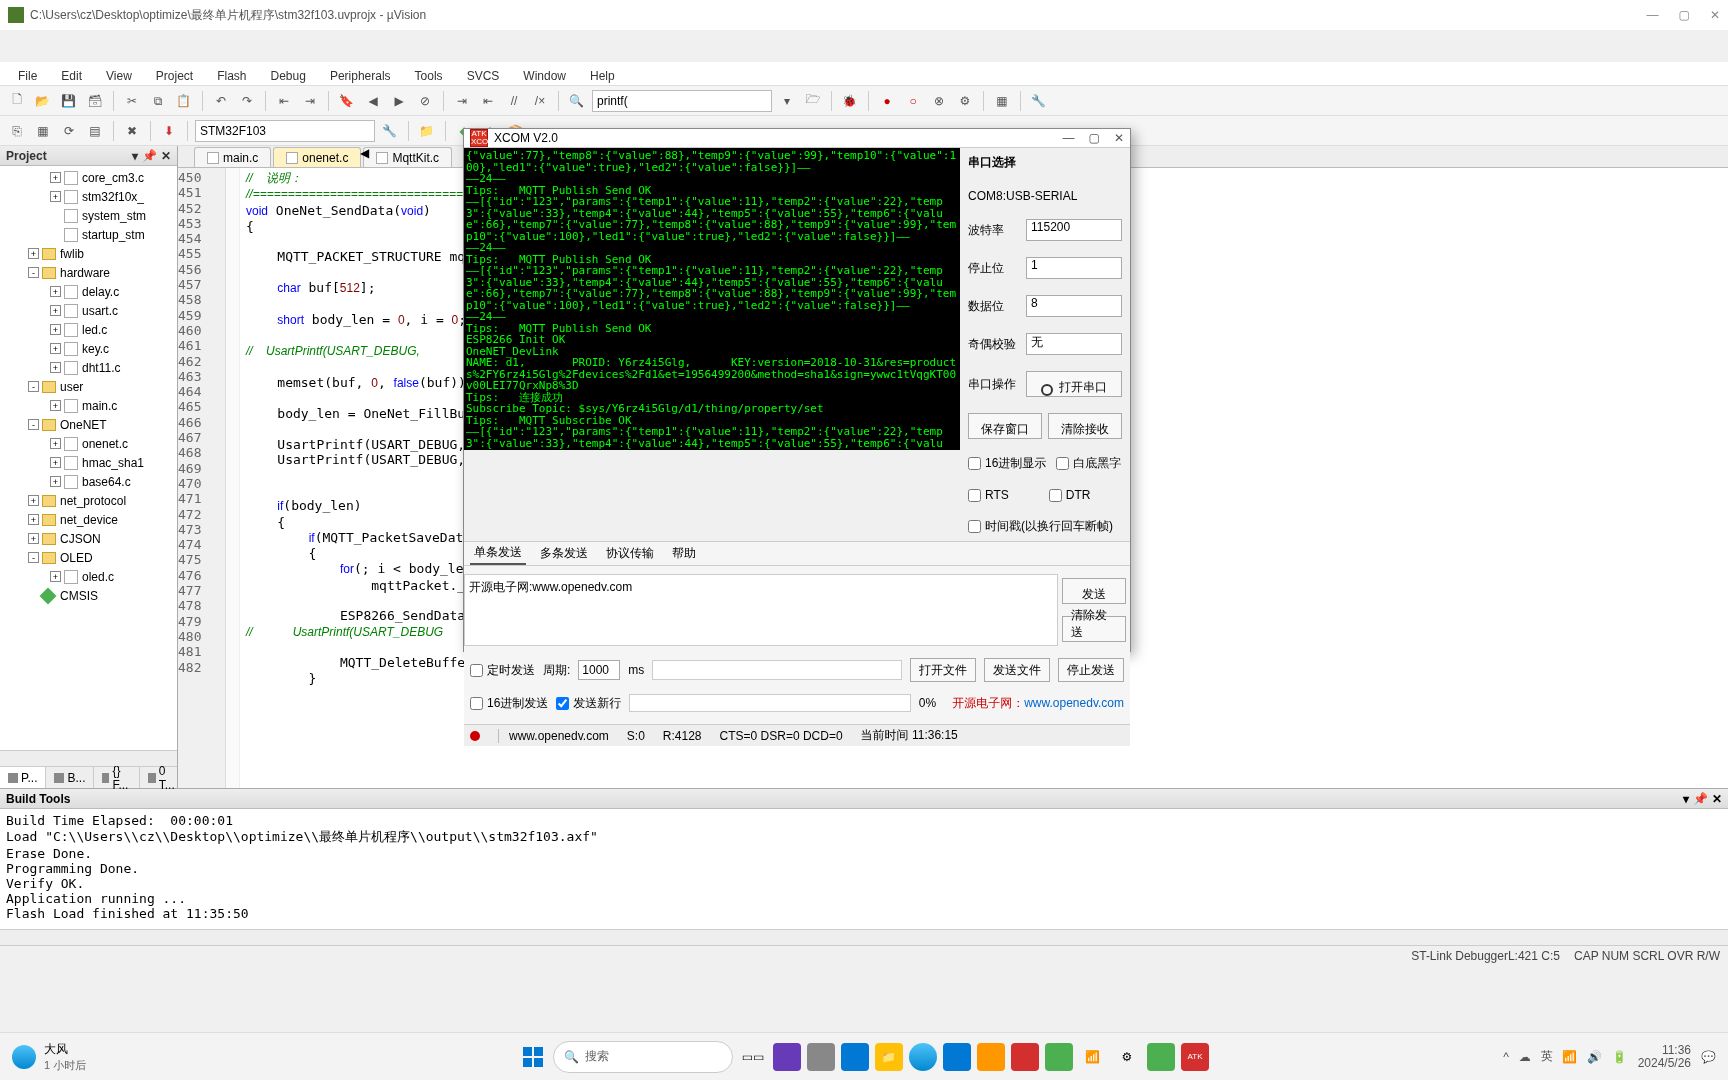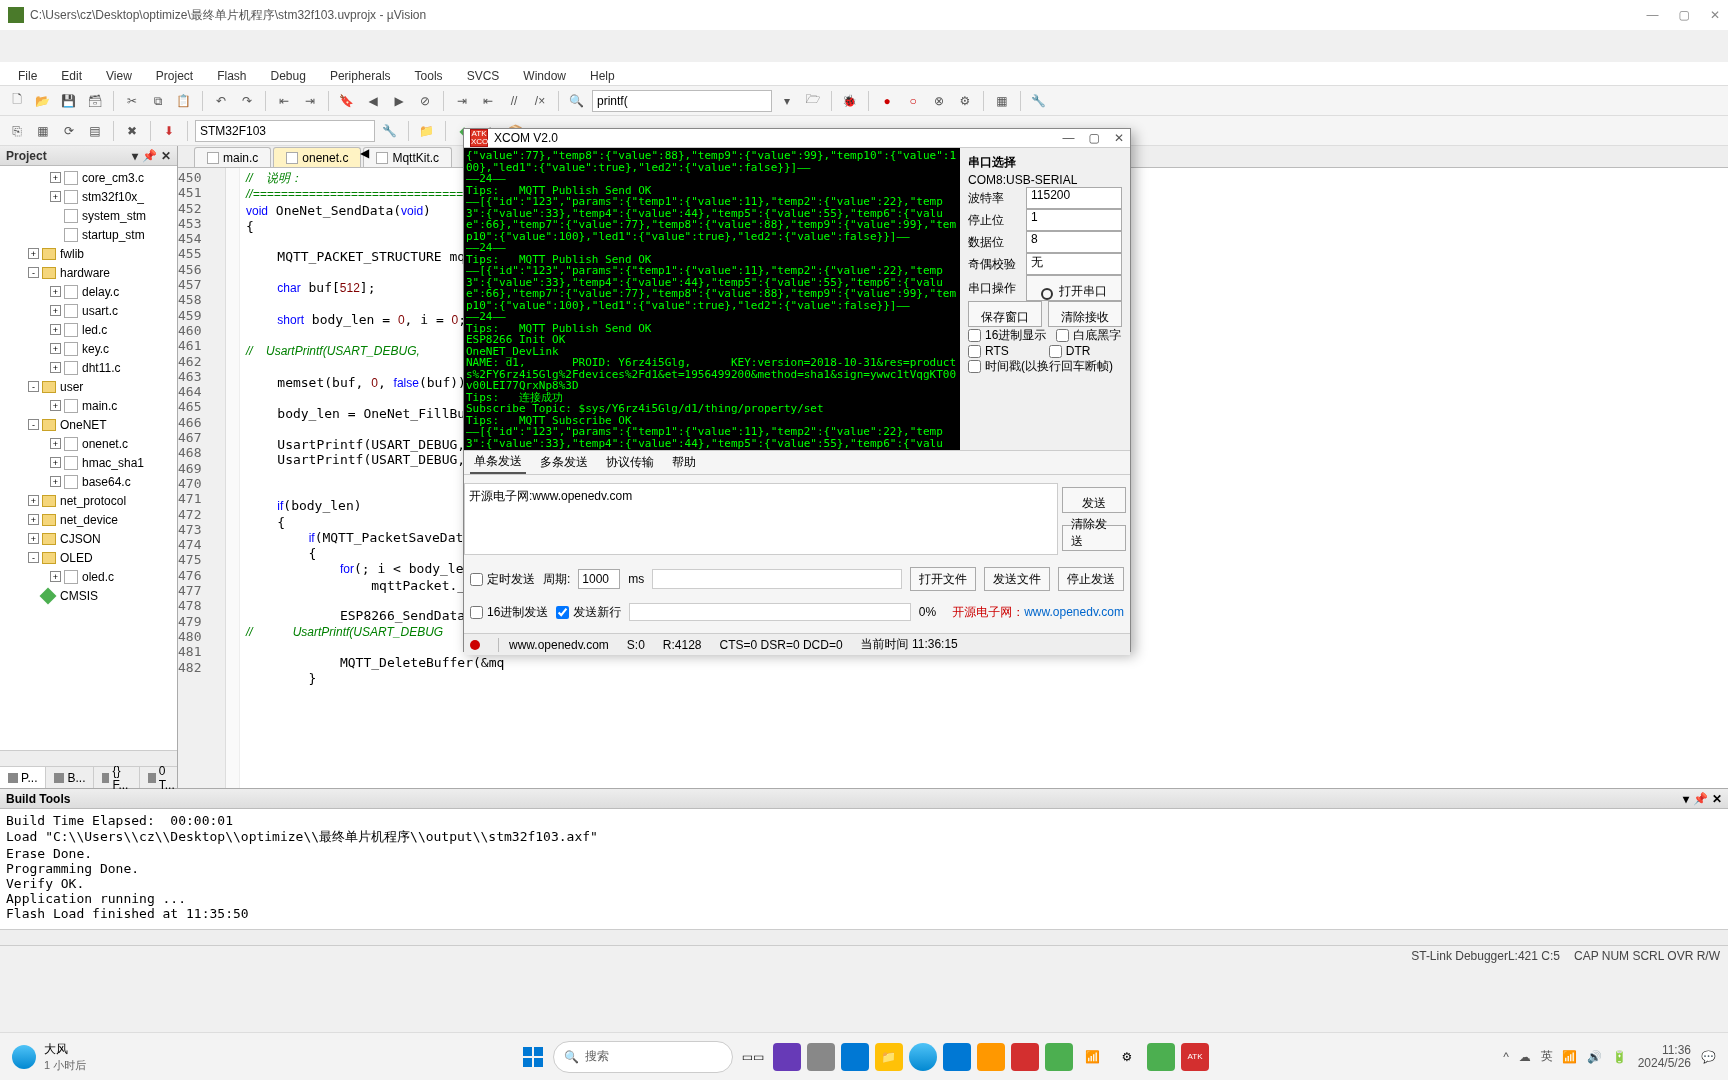--- a/index.html
+++ b/index.html
@@ -56,21 +56,21 @@
 .code .kw { color: #0000ff; }
 .code .num { color: #800000; }
 
 
 .xcom { position: absolute; left: 463px; top: 128px; width: 668px; height: 524px; background: #f0f0f0; border: 1px solid #888; box-shadow: 4px 4px 12px rgba(0,0,0,.3); display: flex; flex-direction: column; }
 .xcom-title { height: 28px; background: #fff; display: flex; align-items: center; padding: 0 6px; border-bottom: 1px solid #ccc; }
 .xcom-title .xicon { width: 18px; height: 18px; background: #d32; margin-right: 6px; border: 1px solid #a11; font-size:8px; color:#fff; text-align:center; line-height:8px; }
 .xcom-title .xwc { margin-left: auto; display: flex; gap: 14px; color: #555; }
 .xcom-body { flex: 1; display: flex; }
 .xcom-term { width: 496px; height: 302px; background: #000; color: #0f0; font-family: Consolas, monospace; font-size: 11px; line-height: 11.5px; padding: 2px; overflow: hidden; white-space: pre-wrap; word-break: break-all; }
-.xcom-right { flex: 1; padding: 6px 8px; display: flex; flex-direction: column; gap: 0; }
+.xcom-right { flex: 1; padding: 6px 8px; display: flex; flex-direction: column; gap: 16px; }
 .xr-title { font-weight: bold; margin-bottom: 2px; }
 .xr-row { display: flex; align-items: center; gap: 6px; }
 .xr-row label { width: 52px; }
 .xr-row select, .xr-row .sel { flex: 1; height: 22px; border: 1px solid #aaa; background: #fff; padding: 0 4px; font-size: 12px; }
 .xr-btn { height: 26px; border: 1px solid #aaa; background: #f8f8f8; cursor: pointer; display: flex; align-items: flex-end; justify-content: center; padding: 0 8px; }
 .xr-btns { display: flex; gap: 6px; }
 .xr-check { display: flex; align-items: center; gap: 4px; }
 .xr-check input { width: 13px; height: 13px; }
 
 .xcom-lower { border-top: 1px solid #ccc; background: #f5f5f5; display: flex; flex-direction: column; gap: 8px; }

